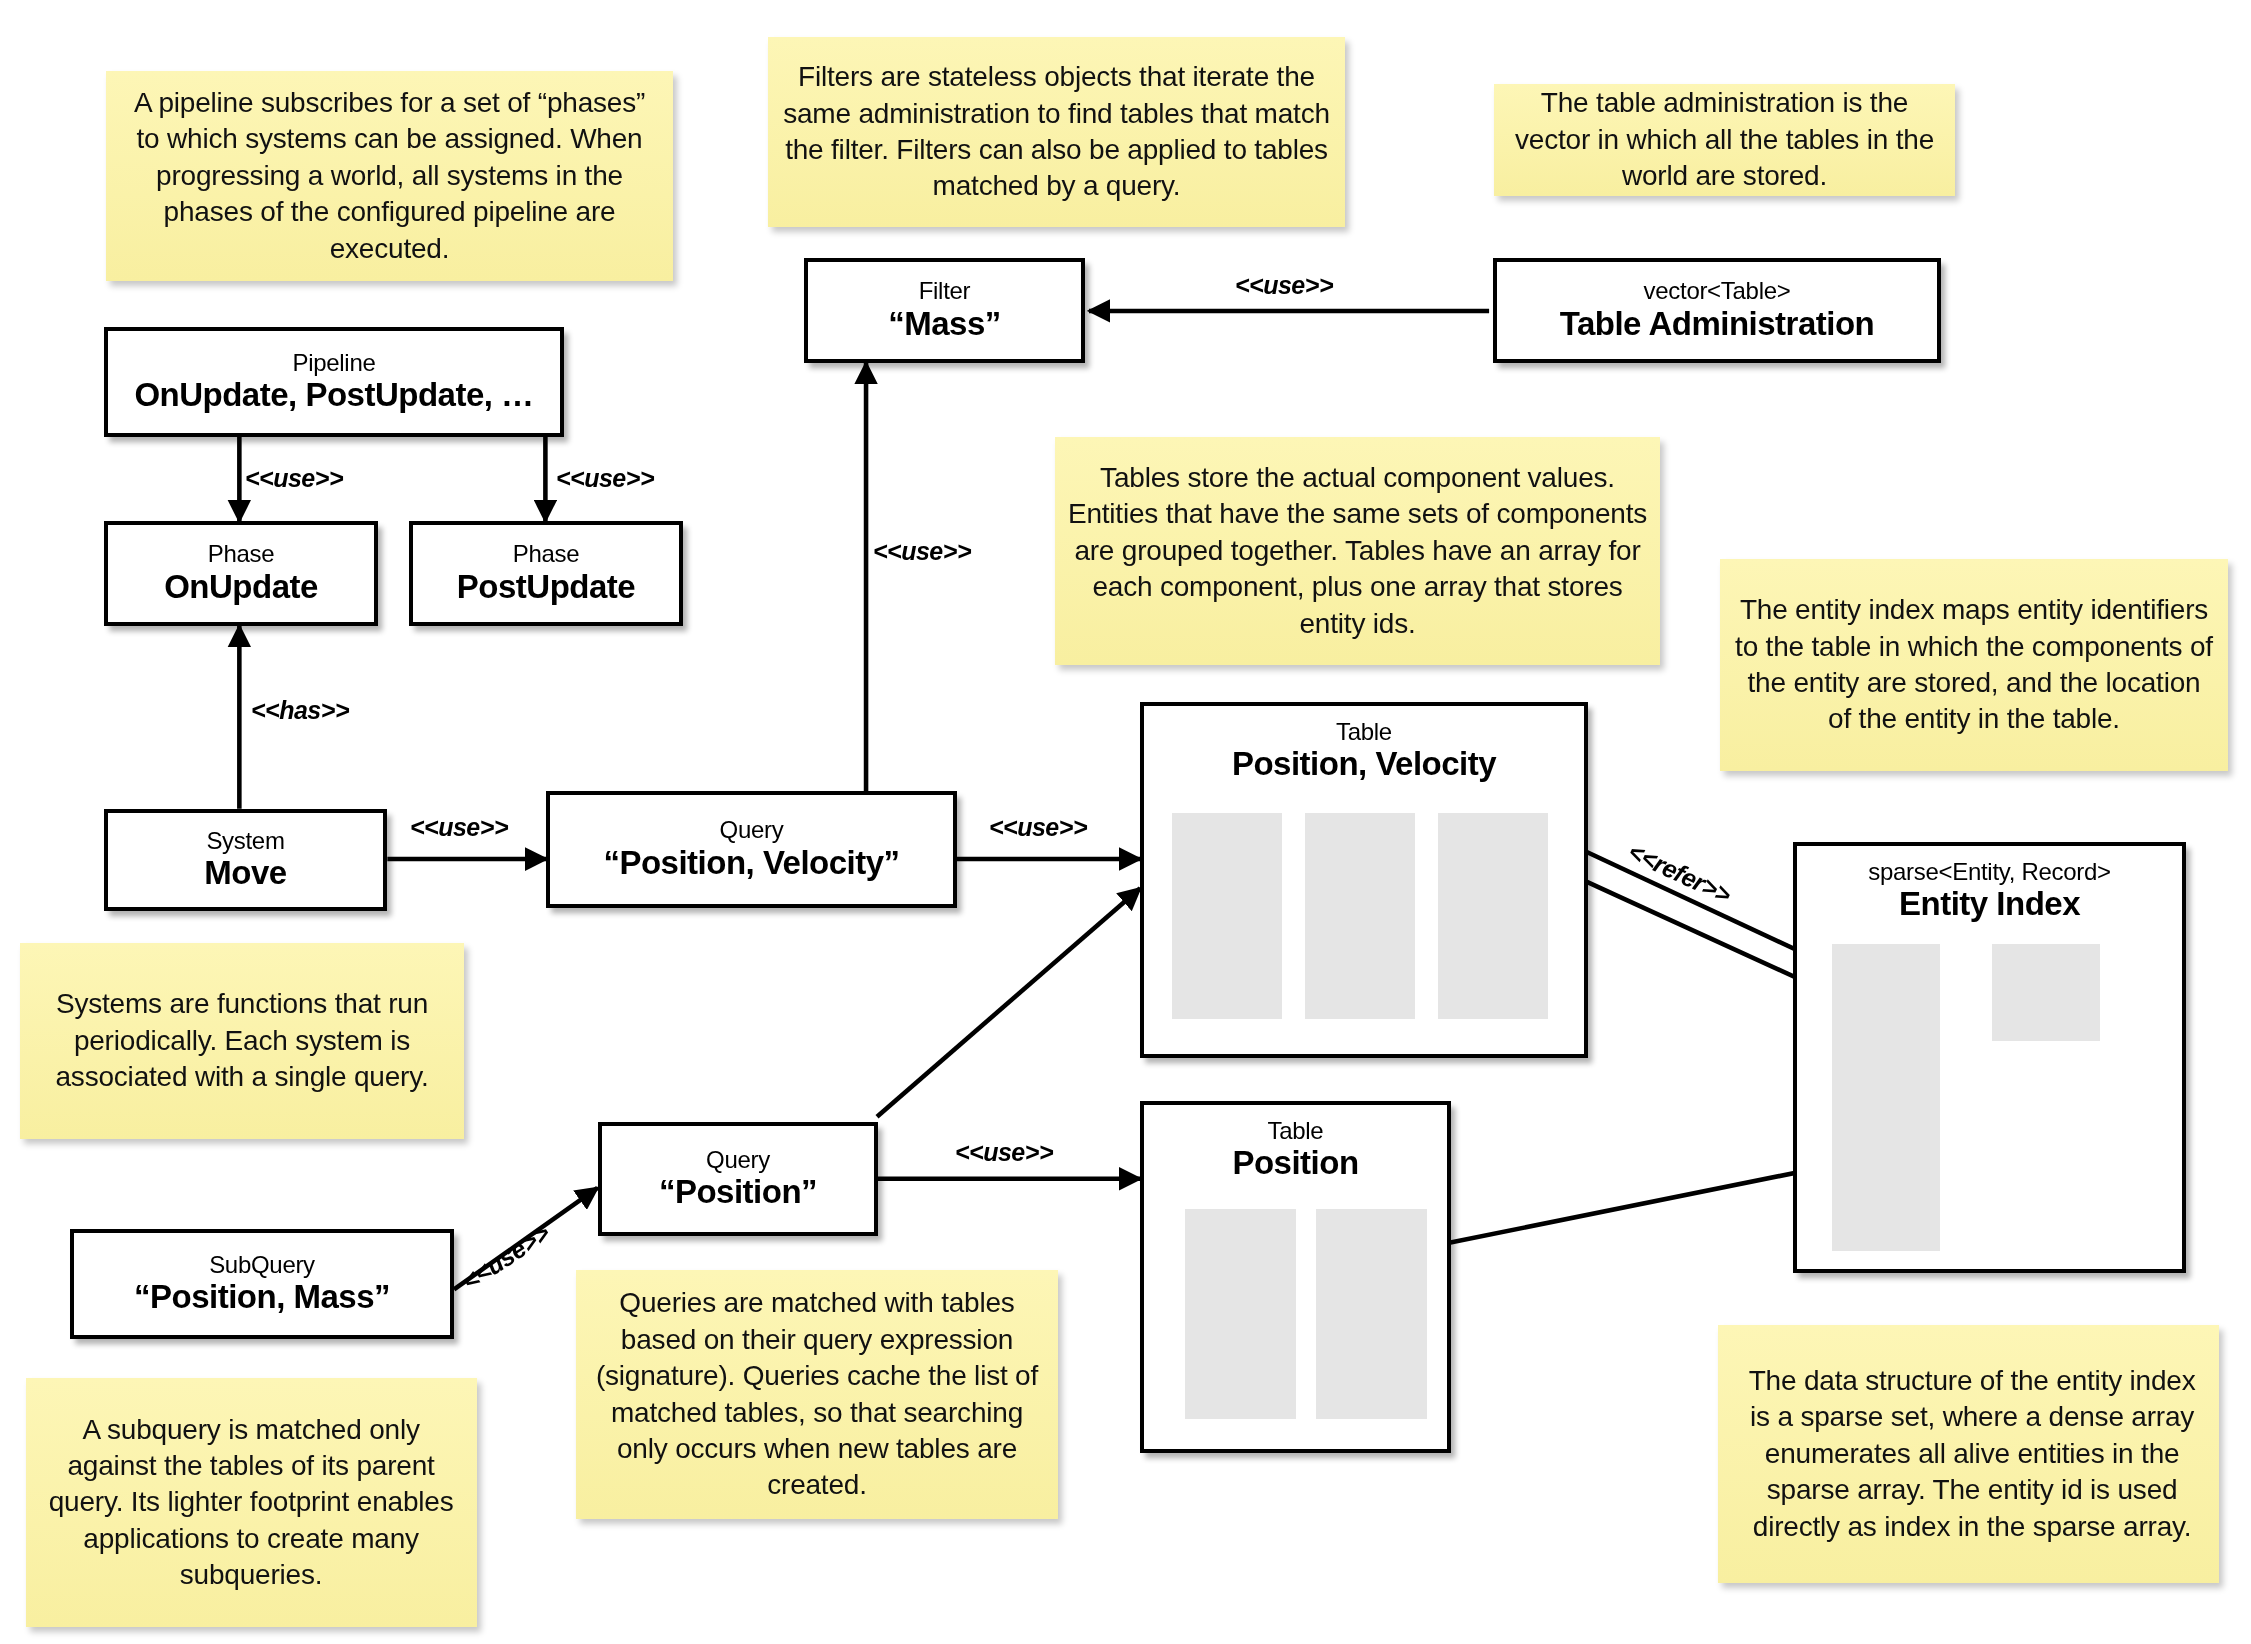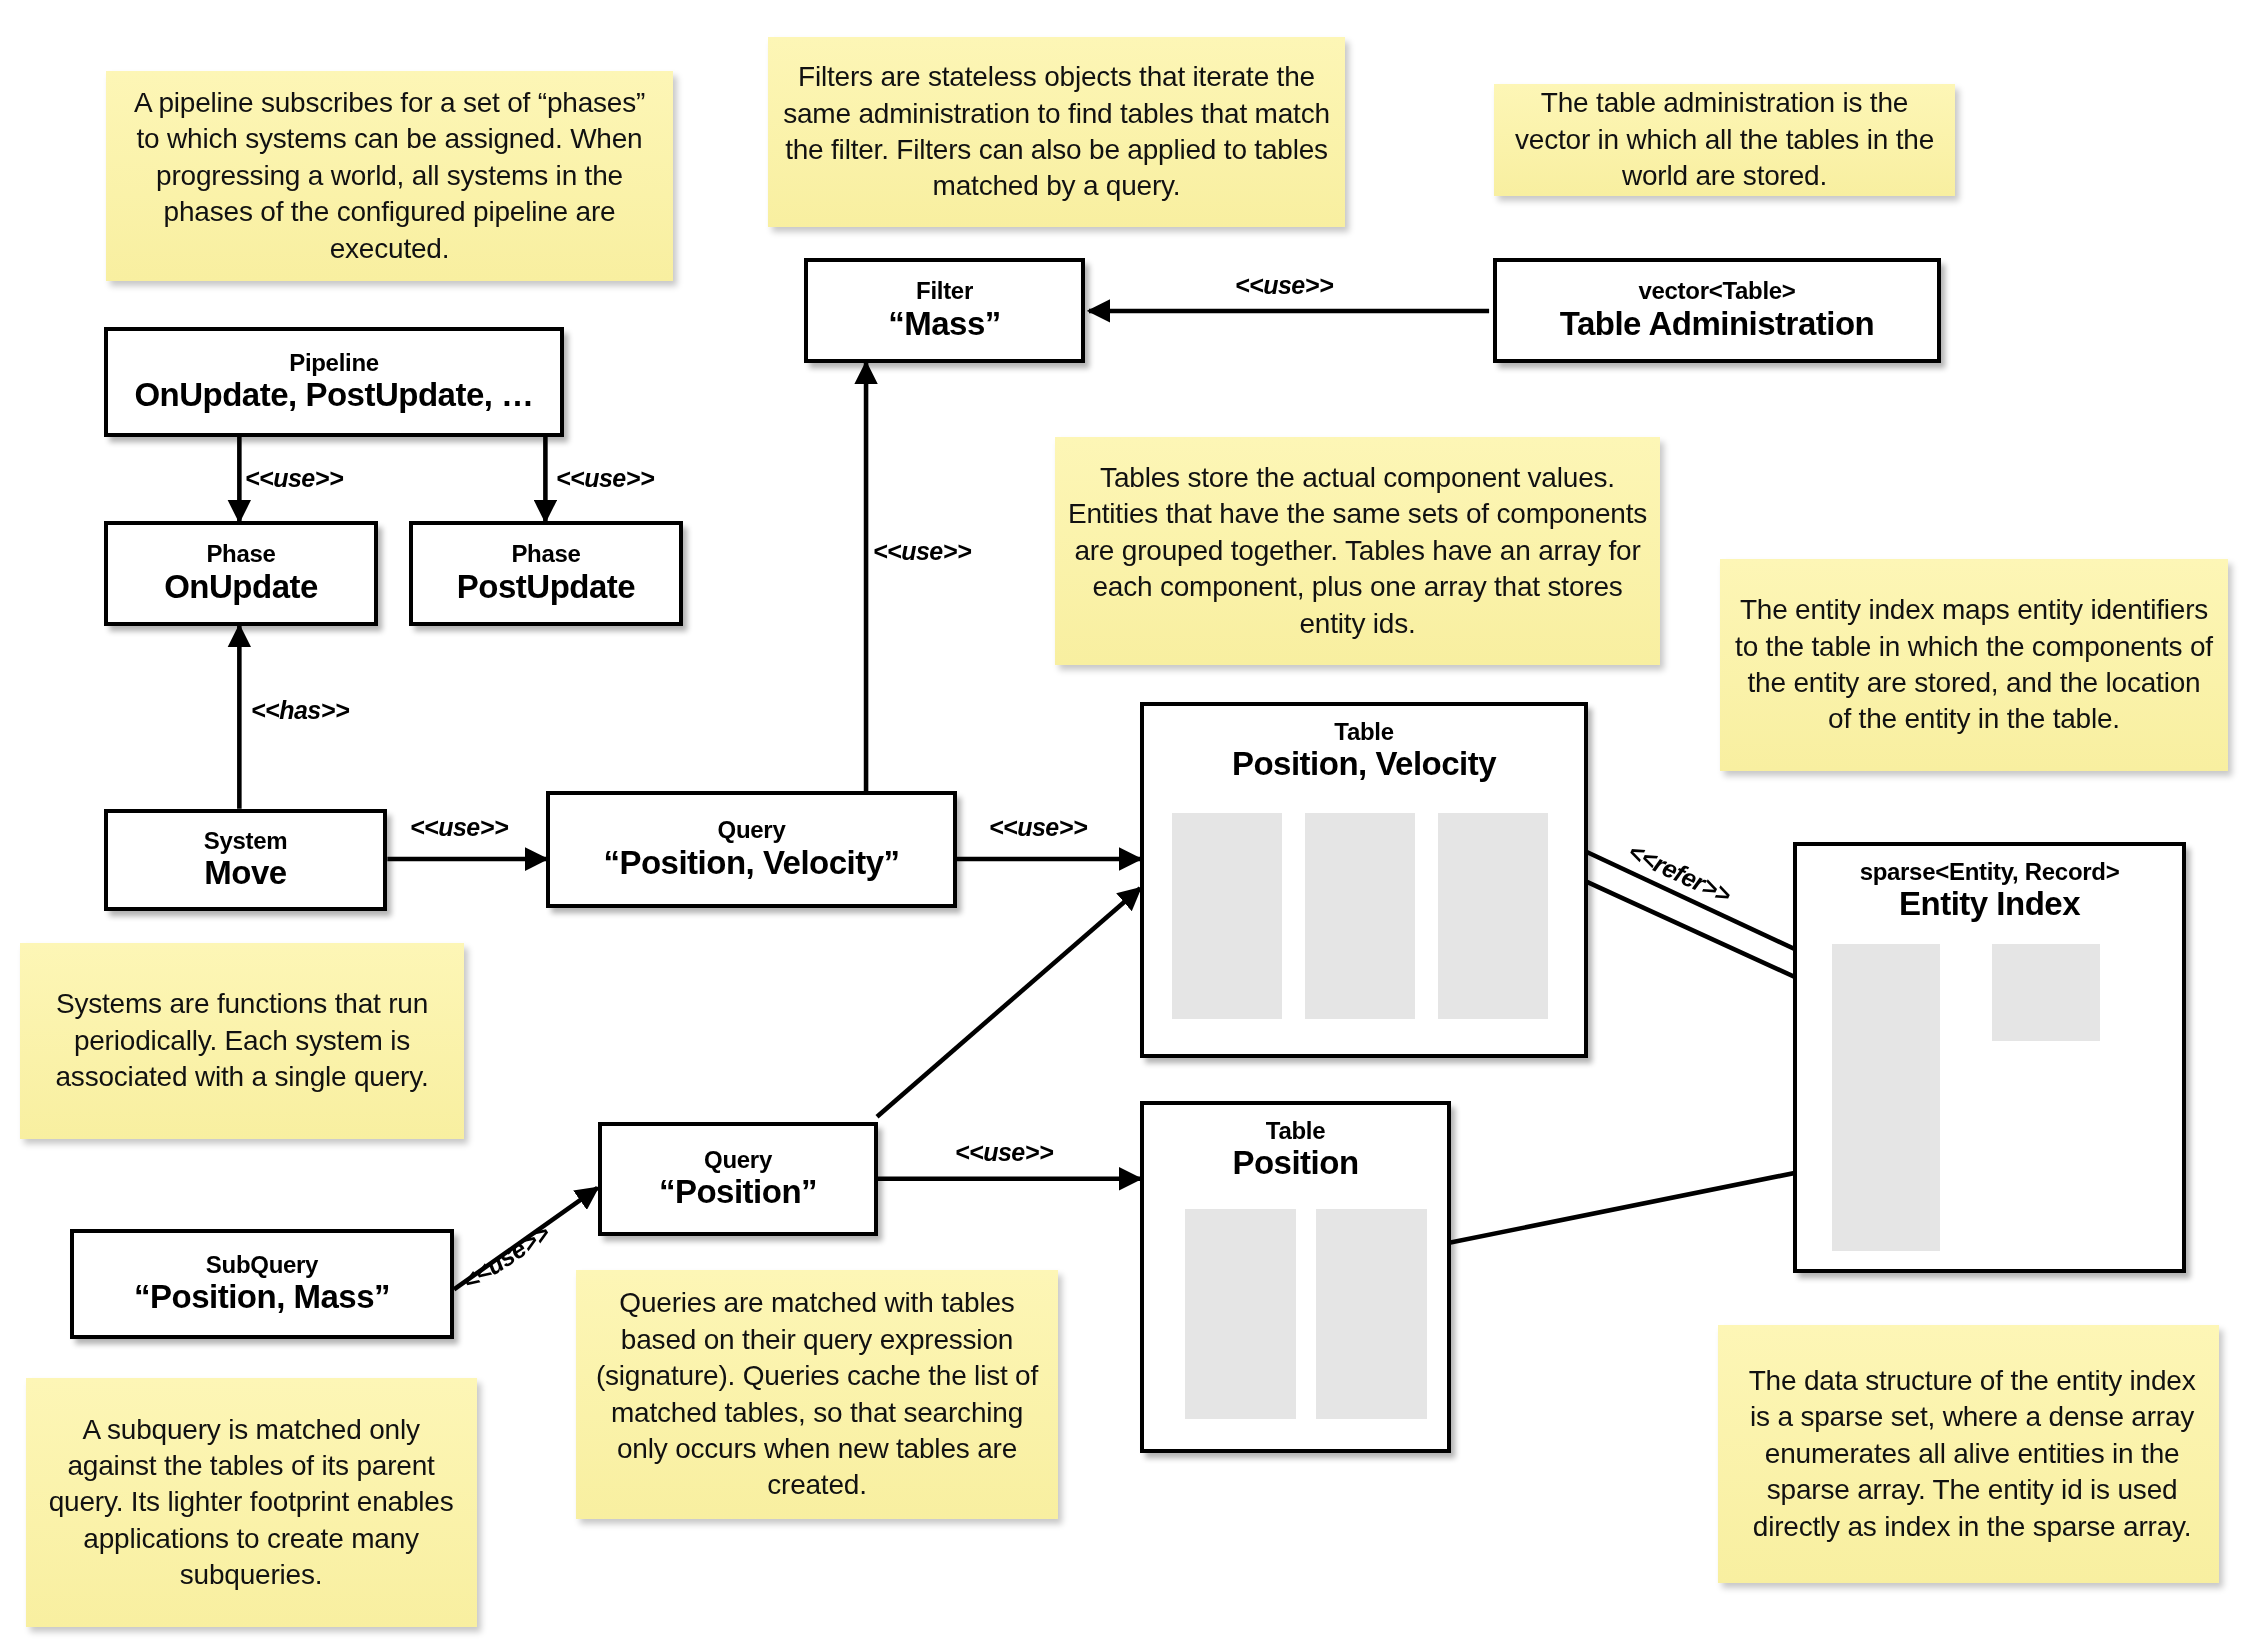--- a/index.html
+++ b/index.html
@@ -40,21 +40,21 @@
     box-sizing: border-box;
     box-shadow: 4.6px 5.5px 5.5px rgba(0,0,0,0.30);
     display: flex;
     flex-direction: column;
     align-items: center;
     justify-content: center;
     color: #000000;
   }
   .box .stereo {
     font-size: 24px;
-    font-weight: 700;
+    font-weight: 400;
     line-height: 1.1;
     letter-spacing: -0.3px;
   }
   .box .title {
     font-size: 33px;
     font-weight: 800;
     line-height: 1.15;
     letter-spacing: -0.5px;
     margin-top: 0;
   }

